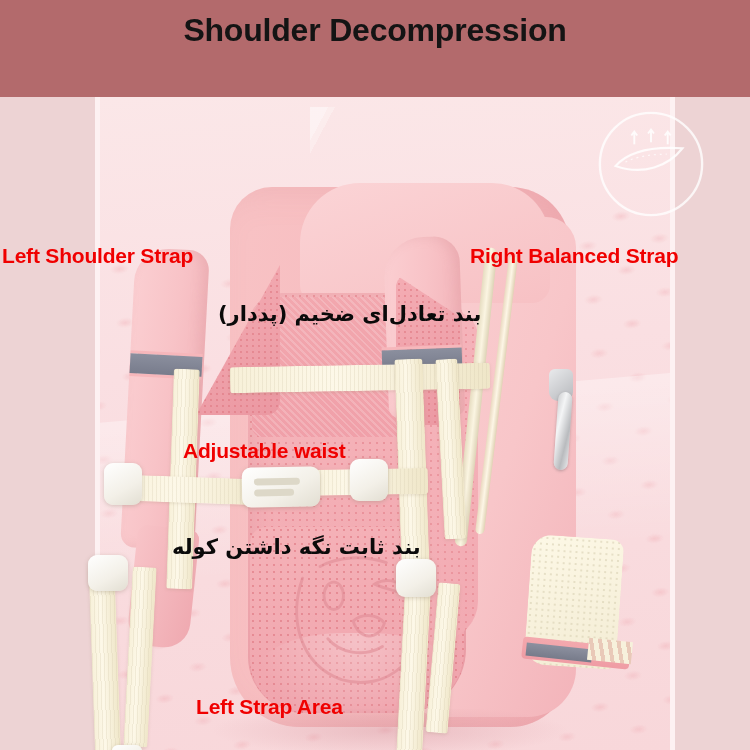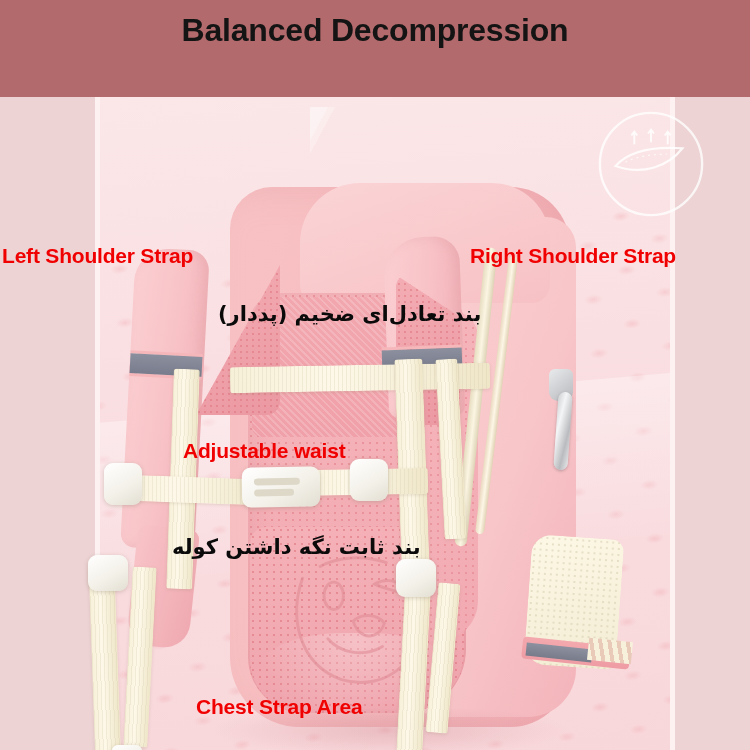--- a/index.html
+++ b/index.html
@@ -425,21 +425,21 @@
   .lbl-waist          { left: 183px; top: 343px; }
   .lbl-fa-waist       { left: 172px; top: 440px; }
   .lbl-chest          { left: 196px; top: 599px; }
 </style>
 </head>
 <body>
 
 <div id="stage">
 
   <div class="header-band">
-    <div class="header-title">Balanced Decompression</div>
+    <div class="header-title">Shoulder Decompression</div>
   </div>
 
   <div class="photo">
 
     <div class="edge-left"></div>
     <div class="edge-right"></div>
 
     <div class="canvas">
       <div class="bg-sheen"></div>
       <div class="dot-cloth"></div>
@@ -519,24 +519,24 @@
       <div class="zip-pull"></div>
 
       <div class="side-pocket"></div>
       <div class="pocket-band"></div>
       <div class="pocket-reflect"></div>
       <div class="pocket-stripes"></div>
     </div>
 
     <div class="label label-en lbl-left-shoulder">Left Shoulder Strap</div>
 
-    <div class="label label-en lbl-right-shoulder">Right Shoulder Strap</div>
+    <div class="label label-en lbl-right-shoulder">Right Balanced Strap</div>
 
     <div class="label label-fa lbl-fa-shoulder">بند تعادل‌ای ضخیم (پددار)</div>
 
     <div class="label label-en lbl-waist">Adjustable waist</div>
 
     <div class="label label-fa lbl-fa-waist">بند  ثابت نگه داشتن کوله</div>
 
-    <div class="label label-en lbl-chest">Chest Strap Area</div>
+    <div class="label label-en lbl-chest">Left Strap Area</div>
 
   </div>
 </div>
 
 </body></html>

